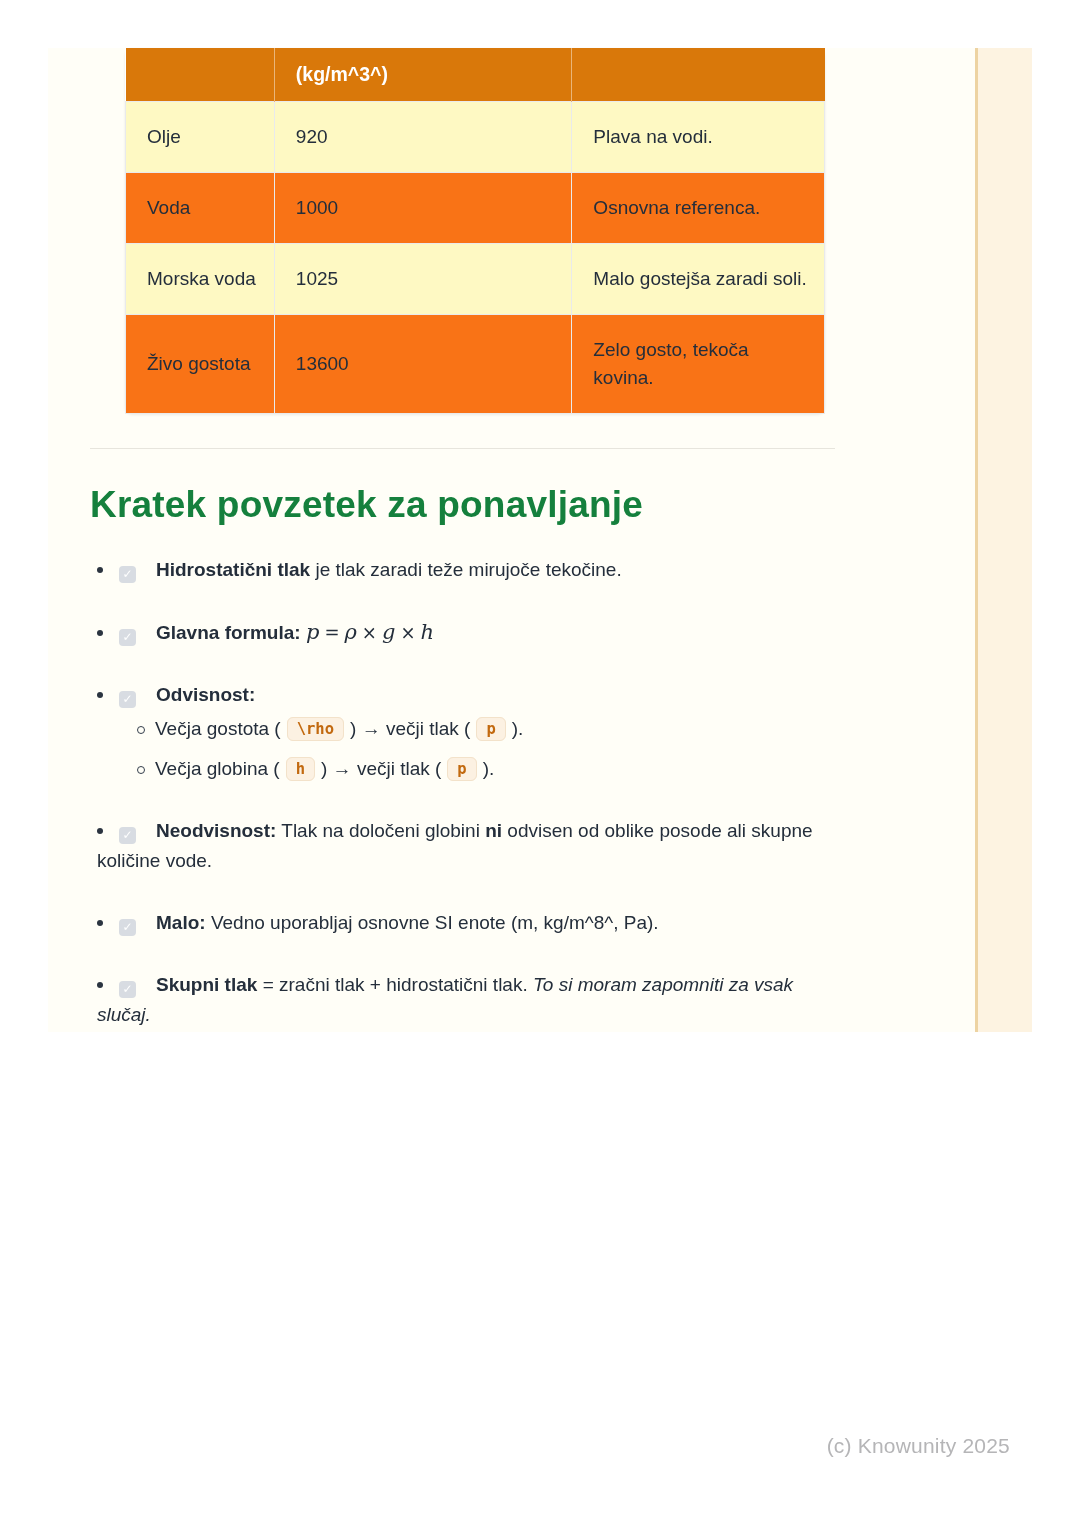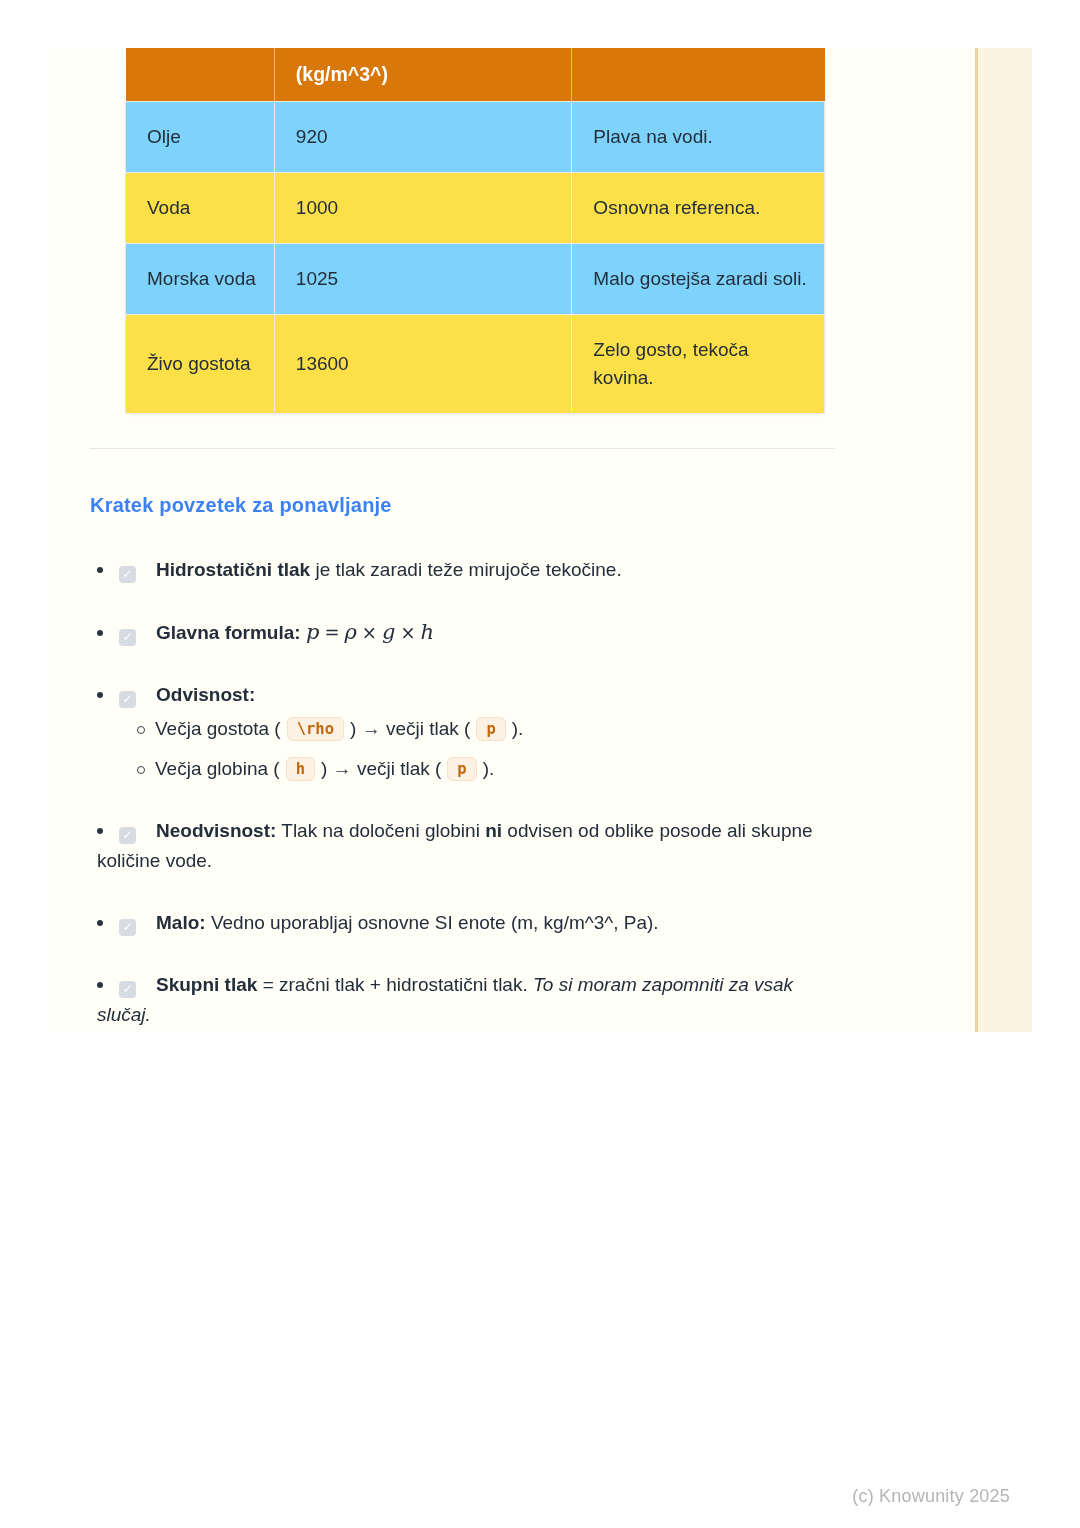--- a/index.html
+++ b/index.html
@@ -36,30 +36,30 @@
     background:#d9780a; color:#ffffff; font-weight:700;
     height:53px; text-align:left; padding:0 10px 0 21px;
     font-size:19.5px; border-left:1px solid rgba(255,255,255,.45);
   }
   table.density th:first-child { border-left:none; }
   table.density td {
     padding:21px 12px 21px 21px;
     border:1px solid #e9eaec;
     line-height:28px; vertical-align:middle;
   }
-  table.density tr.stripe-cream td { background:#7dd3fc;margin-top:8px; }
-  table.density tr.stripe-gray  td { background:#fde047; }
+  table.density tr.stripe-cream td { background:#fef9c3;margin-top:8px; }
+  table.density tr.stripe-gray  td { background:#f97316; }
 
   .divider {
     border:none; border-top:1px solid #e7e5dd;
     margin:34px 0 0 0; width:745px;
   }
   h2.summary-heading {
-    margin:38px 0 0 0; font-size:20px; line-height:36px;
-    font-weight:700; color:#3b82f6; letter-spacing:0.2px;
+    margin:38px 0 0 0; font-size:37px; line-height:36px;
+    font-weight:700; color:#15803d; letter-spacing:0.2px;
   }
   ul.checklist {
     list-style:none; margin:26px 0 0 0; padding:0 0 0 7px;
     font-size:19px;
   }
   ul.checklist > li { line-height:30px; margin-bottom:14px;margin-top:32px; }
   .dot {
     display:inline-block; width:6px; height:6px; border-radius:50%;
     background:#2b3440; vertical-align:3px;
   }
@@ -88,22 +88,22 @@
   }
   .mvar {
     font-family:"DejaVu Serif","Liberation Serif",serif;
     font-style:italic; font-size:21px;
   }
   .mop {
     font-family:"DejaVu Serif","Liberation Serif",serif;
     font-size:18px; padding:0 5px;
   }
   .footer-copy {
-    position:absolute; right:70px; top:1486px;
-    font-size:18px; color:#b5b5b7; letter-spacing:0.2px;
+    position:absolute; right:70px; top:1434px;
+    font-size:21px; color:#b5b5b7; letter-spacing:0.2px;
   }
 </style>
 </head>
 <body>
 
 <div class="card">
   <div class="accent-line"></div>
   <div class="accent-strip"></div>
 
   <div class="content">
@@ -172,21 +172,21 @@
             <span class="circle"></span><span>Večja globina (</span><code class="chip">h</code><span>) → večji tlak (</span><code class="chip">p</code><span>).</span>
           </li>
         </ul>
       </li>
 
       <li>
         <span class="dot"></span><span class="cb"><span>✓</span></span><b class="seg">Neodvisnost:</b><span> Tlak na določeni globini </span><b class="seg">ni</b><span> odvisen od oblike posode ali skupne količine vode.</span>
       </li>
 
       <li>
-        <span class="dot"></span><span class="cb"><span>✓</span></span><b class="seg">Malo:</b><span> Vedno uporabljaj osnovne SI enote (m, kg/m^3^, Pa).</span>
+        <span class="dot"></span><span class="cb"><span>✓</span></span><b class="seg">Malo:</b><span> Vedno uporabljaj osnovne SI enote (m, kg/m^8^, Pa).</span>
       </li>
 
       <li>
         <span class="dot"></span><span class="cb"><span>✓</span></span><b class="seg">Skupni tlak</b><span> = zračni tlak + hidrostatični tlak. </span><i class="seg">To si moram zapomniti za vsak slučaj.</i>
       </li>
 
     </ul>
   </div>
 </div>
 

